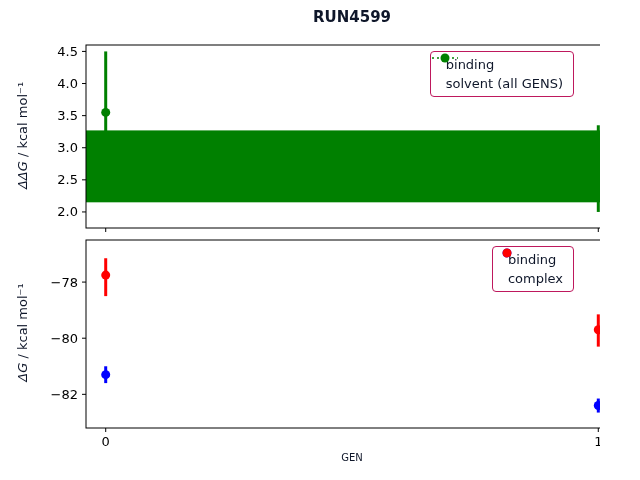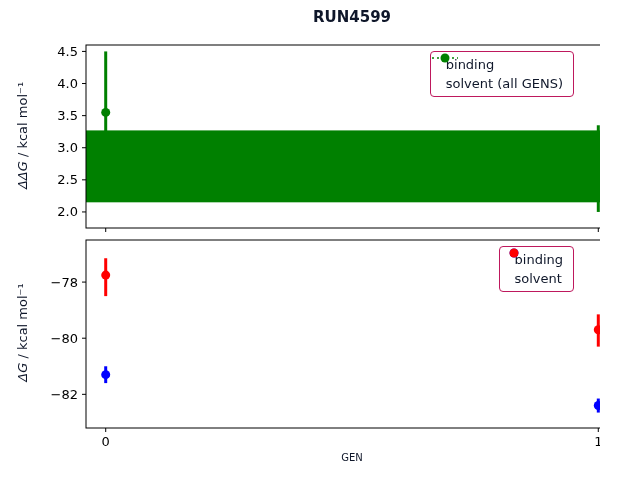--- a/index.html
+++ b/index.html
@@ -127,16 +127,16 @@
           </svg>
         </span>
         <span>binding</span>
       </div>
       <div class="legend-row">
         <span class="legend-icon">
           <svg width="28" height="12">
             <circle cx="14" cy="6" r="4.5" fill="#ff0000"></circle>
           </svg>
         </span>
-        <span>solvent</span>
+        <span>complex</span>
       </div>
     </div>
 </div>
 
 </body></html>

